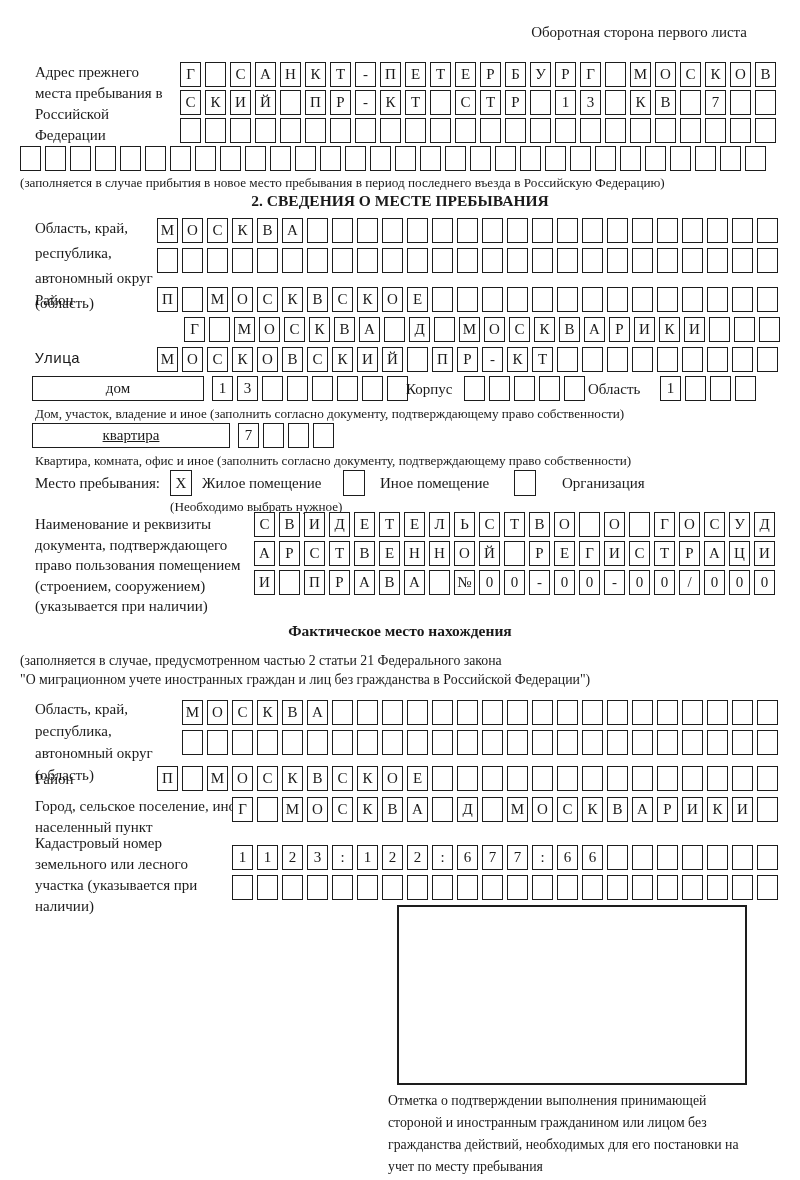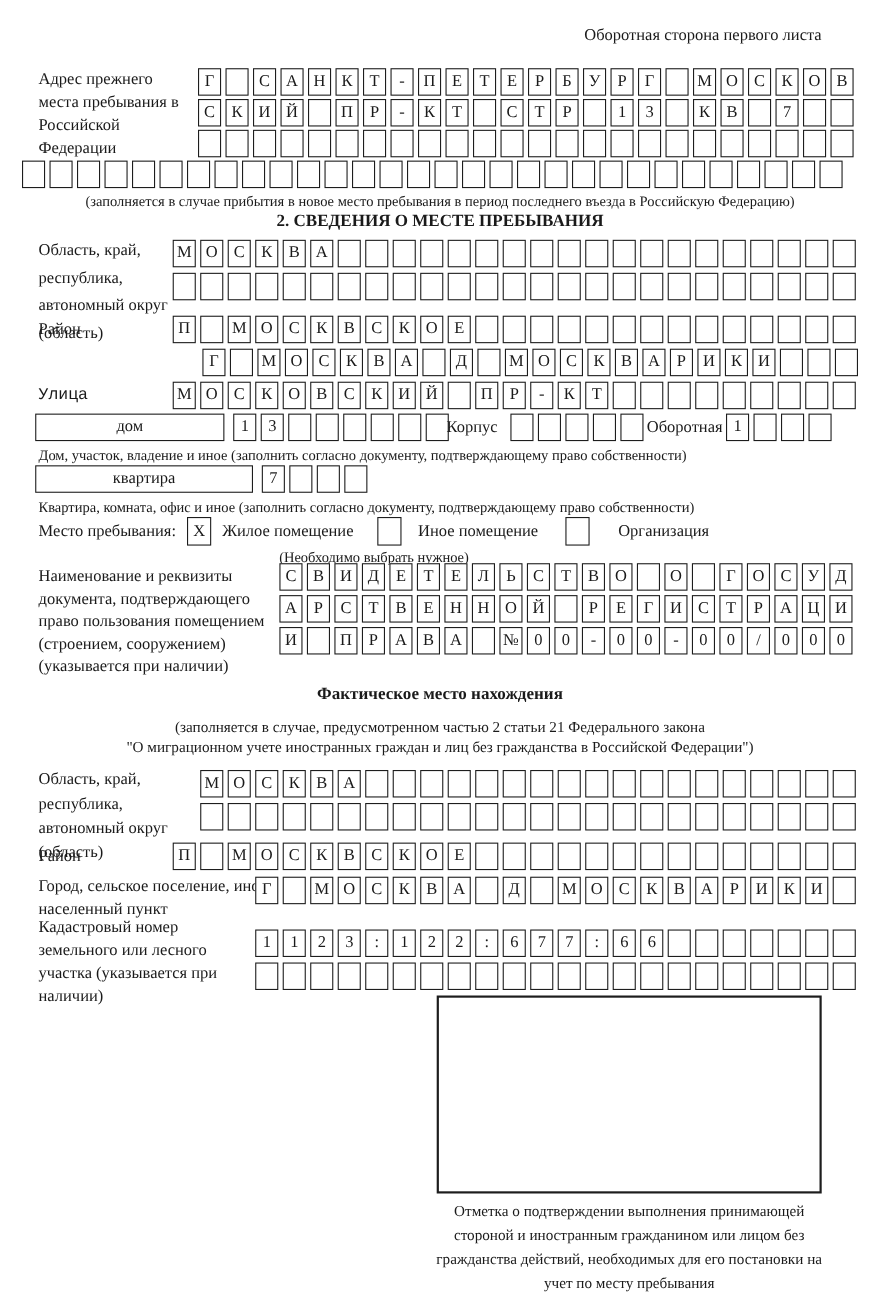--- a/index.html
+++ b/index.html
@@ -26,21 +26,21 @@
     border:1.7px solid #1d1d1d;height:23px;background:#fff;
     display:flex;align-items:center;justify-content:center;
     font-size:15px;
     text-align:right;
   }
   .checkbox{
     width:20px;height:24px;border:1.7px solid #1d1d1d;background:#fff;
     display:inline-flex;align-items:center;justify-content:center;
     font-size:15px;
   }
-  .center{text-align:center;}
+  .center{}
   .right{text-align:right;}
   .stampbox{border:2px solid #1d1d1d;background:#fff;}
 </style>
 </head>
 <body>
 
 <div class="page">
 
   <div class="abs lbl right" style="left:0;top:22px;width:747px;">Оборотная сторона первого листа</div>
 
@@ -312,30 +312,30 @@
       <span class="cell"></span>
     </div>
   <div class="abs lbl" style="left:406px;top:379px;">Корпус</div>
   <div class="abs boxrow" style="left:464px;top:376px;">
       <span class="cell"></span>
       <span class="cell"></span>
       <span class="cell"></span>
       <span class="cell"></span>
       <span class="cell"></span>
     </div>
-  <div class="abs lbl" style="left:588px;top:379px;">Оборотная</div>
+  <div class="abs lbl" style="left:588px;top:379px;">Область</div>
   <div class="abs boxrow" style="left:660px;top:376px;">
       <span class="cell">1</span>
       <span class="cell"></span>
       <span class="cell"></span>
       <span class="cell"></span>
     </div>
   <div class="abs cap" style="left:35px;top:405px;width:740px;">Дом, участок, владение и иное (заполнить согласно документу, подтверждающему право собственности)</div>
 
-  <div class="abs widebox" style="left:32px;top:423px;width:196px;">квартира</div>
+  <div class="abs widebox" style="left:32px;top:423px;width:196px;text-decoration:underline;">квартира</div>
   <div class="abs boxrow" style="left:238px;top:423px;">
       <span class="cell">7</span>
       <span class="cell"></span>
       <span class="cell"></span>
       <span class="cell"></span>
     </div>
   <div class="abs cap" style="left:35px;top:452px;width:740px;">Квартира, комната, офис и иное (заполнить согласно документу, подтверждающему право собственности)</div>
 
   <div class="abs lbl" style="left:35px;top:473px;">Место пребывания:</div>
   <div class="abs checkbox" style="left:170px;top:470px;">X</div>

